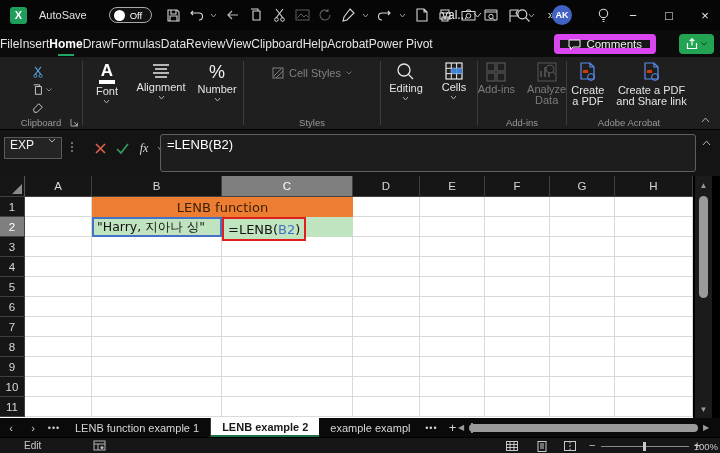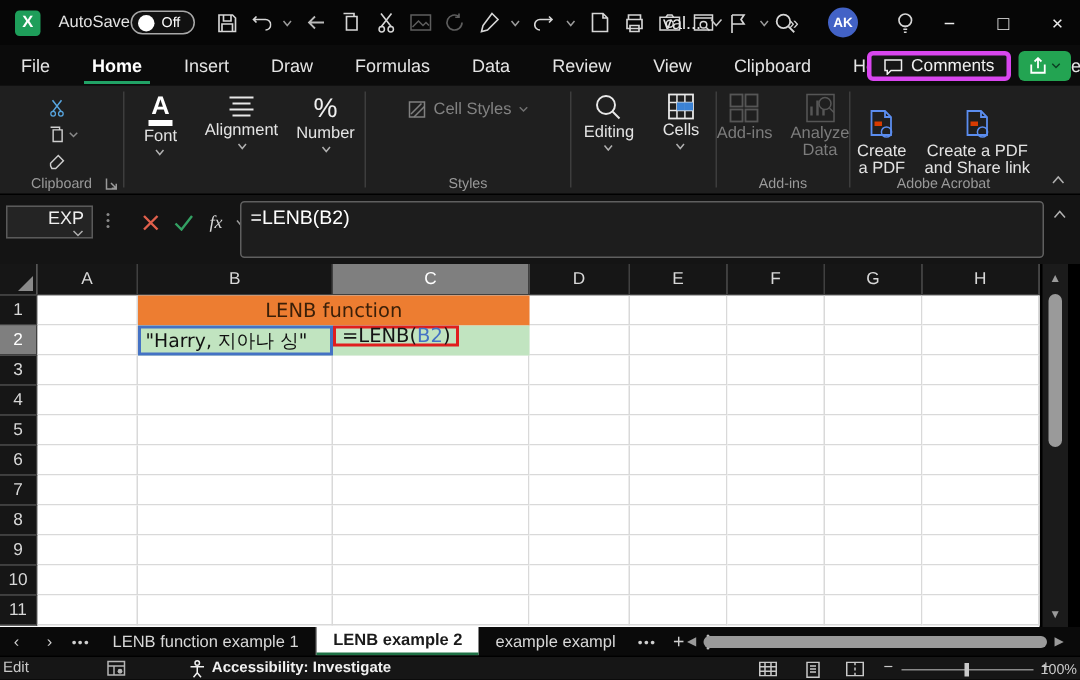--- a/index.html
+++ b/index.html
@@ -5,21 +5,21 @@
   * { margin:0; padding:0; box-sizing:border-box; }
   html,body { width:720px; height:453px; overflow:hidden; background:#000;
     font-family:"Liberation Sans","DejaVu Sans",sans-serif; }
   svg { display:block; }
 
   
   #titlebar { position:absolute; top:0; left:0; width:720px; height:30px; background:#060606;
     display:flex; align-items:center; color:#d6d6d6; }
   #excel-logo { width:17px; height:17px; margin-left:10px; background:#1E9E5A; border-radius:3px;
     color:#fff; font-size:11px; font-weight:bold; display:flex; align-items:center; justify-content:center; }
-  #autosave { display:flex; align-items:center; gap:0; margin-left:12px; font-size:11px; color:#e2e2e2;justify-content:flex-end; }
+  #autosave { display:flex; align-items:center; gap:22px; margin-left:12px; font-size:11px; color:#e2e2e2;justify-content:flex-end; }
   #autosave-toggle { width:43px; height:16px; border:1px solid #a8a8a8; border-radius:9px; background:#111;
     display:flex; align-items:center; padding:0 4px; gap:5px; }
   #autosave-toggle .knob { width:11px; height:11px; border-radius:50%; background:#fff; }
   #autosave-toggle .state { font-size:9.5px; color:#fff; }
   .qat { display:flex; align-items:center; margin-left:10px; }
   .qat-btn { width:23px; height:24px; display:flex; align-items:center; justify-content:center; }
   .qat-btn.narrow { width:14px; }
   .qat-btn.grayed svg { opacity:.42; }
   .chev7 { margin-left:-2px; }
   #doc-title { position:absolute; left:442px; top:0; height:30px; display:flex; align-items:center; gap:6px;
@@ -27,24 +27,24 @@
   #search-btn { position:absolute; left:512px; top:4px; width:22px; height:22px; display:flex; align-items:center; justify-content:center; }
   #avatar { position:absolute; left:552px; top:5px; width:20px; height:20px; border-radius:50%; background:#4262C6;
     color:#fff; font-size:9px; font-weight:bold; display:flex; align-items:center; justify-content:center; }
   #idea-btn { position:absolute; left:592px; top:4px; width:22px; height:22px; display:flex; align-items:center; justify-content:center; }
   .win-ctl { position:absolute; top:0; width:30px; height:30px; display:flex; align-items:center; justify-content:center;
     font-size:13px; color:#ececec; }
 
   
   #ribbon-tabs { position:absolute; top:30px; left:0; width:720px; height:27px; background:#0b0b0b;
     display:flex; align-items:center; color:#e4e4e4; font-size:12px; }
-  .rtab { padding:0 14px; height:27px; display:flex; align-items:center; position:relative; white-space:nowrap;text-align:center; }
+  .rtab { padding:0 0; height:27px; display:flex; align-items:center; position:relative; white-space:nowrap;text-align:center; }
   .rtab.active { color:#fff; font-weight:bold; }
   .rtab.active::after { content:""; position:absolute; left:9px; right:9px; bottom:1px; height:2.5px; background:#21A366; }
-  #comments-btn { position:absolute; right:46px; top:4px; height:20px; border:3px solid #d946ef; border-radius:4px;
+  #comments-btn { position:absolute; right:64px; top:4px; height:20px; border:6px solid #d946ef; border-radius:4px;
     background:#161616; display:flex; align-items:center; gap:5px; padding:0 8px; font-size:11.5px; color:#f0f0f0; }
   #share-btn { position:absolute; right:6px; top:4px; width:35px; height:20px; background:#23A452; border-radius:4px;
     display:flex; align-items:center; justify-content:center; gap:3px; }
 
   
   #ribbon { position:absolute; top:57px; left:0; width:720px; height:73px; background:#1f1f1f;
     display:flex; align-items:stretch; border-bottom:1px solid #000; }
   .rgroup { position:relative; display:flex; justify-content:center; padding-top:3px; }
   .rgroup-label { position:absolute; bottom:1px; left:0; right:0; text-align:center; font-size:9.5px; color:#9a9a9a; white-space:nowrap; }
   .rsep { width:1px; background:#3d3d3d; margin:4px 0; }
@@ -55,21 +55,21 @@
   .minicol { display:flex; flex-direction:column; justify-content:flex-start; gap:3px; padding-top:4px; margin-left:2px; }
   .minirow { display:flex; align-items:center; gap:2px; height:15px; }
   .styles-col { display:flex; flex-direction:column; gap:2px; padding:5px 8px 0; }
   .styles-row { display:flex; align-items:center; gap:5px; font-size:11px; color:#828282; height:16px; white-space:nowrap; }
   .launcher { position:absolute; right:3px; bottom:2px; }
   #ribbon-collapse { position:absolute; right:10px; bottom:6px; }
 
   
   #formula-row { position:absolute; top:130px; left:0; width:720px; height:46px; background:#141414; }
   #name-box { position:absolute; left:4px; top:7px; width:58px; height:22px; background:#242424; border:1px solid #5a5a5a;
-    display:flex; align-items:flex-end; color:#f0f0f0; font-size:12px; padding:0 5px; justify-content:space-between;flex-direction:column; }
+    display:flex; align-items:flex-start; color:#f0f0f0; font-size:12px; padding:0 5px; justify-content:space-between; }
   .vdots { position:absolute; left:71px; top:12px; display:flex; flex-direction:column; gap:2px; }
   .vdots i { width:2px; height:2px; border-radius:50%; background:#8a8a8a; }
   .fbtn { position:absolute; top:9px; width:20px; height:18px; display:flex; align-items:center; justify-content:center; }
   #fx-btn { font-size:12px; color:#d8d8d8; font-style:italic; font-family:"Liberation Serif",serif; }
   #formula-input { position:absolute; left:160px; top:4px; width:536px; height:38px; background:#1d1d1d;
     border:1px solid #5f5f5f; border-radius:3px; color:#fff; font-size:13px; padding:2px 6px; }
   #formula-collapse { position:absolute; left:702px; top:10px; }
 
   
   #grid { position:absolute; top:176px; left:0; width:693px; height:242px; background:#fff; }
@@ -80,21 +80,21 @@
   #corner .tri { position:absolute; right:2px; bottom:2px; width:0; height:0;
     border-left:10px solid transparent; border-bottom:10px solid #8a8a8a; }
   .gcell { position:absolute; background:#fff; border-right:1px solid #d9d9d9; border-bottom:1px solid #d9d9d9; }
   #cell-title { position:absolute; left:92px; top:21px; width:261px; height:20px; background:#ED7D31;
     display:flex; align-items:center; justify-content:center; font-size:13px; color:#3a1f08;
     font-family:"DejaVu Sans",sans-serif; }
   #cell-b2 { position:absolute; left:92px; top:41px; width:130px; height:20px; background:#C1E4C0;
     border:2px solid #4472C4; display:flex; align-items:center; padding-left:3px; font-size:12.5px; color:#111;
     font-family:"DejaVu Sans",sans-serif; white-space:nowrap; overflow:hidden; }
   #cell-c2 { position:absolute; left:222px; top:41px; width:131px; height:20px; background:#C1E4C0; }
-  #c2-formula { position:absolute; left:0; top:0; height:14px; border:2px solid #E01E1E; background:#C1E4C0;
+  #c2-formula { position:absolute; left:0; top:0; height:24px; border:2px solid #E01E1E; background:#C1E4C0;
     display:inline-flex; align-items:center; padding:0 4px; font-size:13px; color:#151515;
     font-family:"DejaVu Sans",sans-serif; }
   #c2-formula .ref { color:#4472C4; }
 
   
   #vscroll { position:absolute; top:176px; left:695px; width:17px; height:242px; background:#1b1b1b; }
   #vscroll .arr { position:absolute; left:0; width:17px; height:14px; color:#9a9a9a; font-size:8px;
     display:flex; align-items:center; justify-content:center; }
   #vthumb { position:absolute; left:4px; top:20px; width:9px; height:102px; background:#9a9a9a; border-radius:5px; }
 
@@ -110,21 +110,21 @@
   #tab-add { width:22px; text-align:center; font-size:13px; color:#cfcfcf; }
   #tab-menu-dots { display:flex; flex-direction:column; gap:2px; width:18px; align-items:center; }
   #tab-menu-dots i { width:2px; height:2px; border-radius:50%; background:#bdbdbd; }
   #hscroll { position:absolute; left:455px; top:418px; width:257px; height:19px; display:flex; align-items:center; }
   #hscroll .arr { width:12px; color:#9a9a9a; font-size:8px; text-align:center; }
   #hthumb { height:8px; border-radius:4px; background:#9a9a9a; flex:1; margin:0 2px; }
 
   
   #statusbar { position:absolute; top:437px; left:0; width:720px; height:16px; background:#161616;
     display:flex; align-items:center; color:#c9c9c9; font-size:10px; border-top:1px solid #000; }
-  #status-mode { margin-left:2px; }
+  #status-mode { margin-left:24px; }
   #macro-icon { margin-left:52px; }
   #accessibility { display:flex; align-items:center; gap:4px; margin-left:42px; color:#f0f0f0; font-weight:bold; }
   .viewicon { position:absolute; top:2px; width:14px; height:12px; display:flex; align-items:center; justify-content:center; }
   #zoom-out { position:absolute; left:589px; top:1px; font-size:11px; color:#c9c9c9; }
   #zoom-slider { position:absolute; left:601px; top:8px; width:88px; height:1px; background:#8a8a8a; }
   #zoom-thumb { position:absolute; left:42px; top:-4px; width:3px; height:9px; background:#c9c9c9; }
   #zoom-in { position:absolute; left:694px; top:1px; font-size:11px; color:#c9c9c9; }
   #zoom-level { position:absolute; right:2px; top:3px; font-size:9.5px; color:#c9c9c9; }
 </style>
 </head>
@@ -258,22 +258,22 @@
         <path d="M4.8 9.5 h3.4 M5.2 11.5 h2.6 M5.6 13.5 h1.8" stroke="#d6d6d6" stroke-width="1.1" fill="none"></path>
       </svg>
     </span>
   <span class="win-ctl" style="right:72px;">−</span>
   <span class="win-ctl" style="right:36px;">□</span>
   <span class="win-ctl" style="right:0;">×</span>
 </div>
 
 <div id="ribbon-tabs">
   <span class="rtab">File</span>
+  <span class="rtab">Insert</span>
   <span class="rtab active">Home</span>
-  <span class="rtab">Insert</span>
   <span class="rtab">Draw</span>
   <span class="rtab">Formulas</span>
   <span class="rtab">Data</span>
   <span class="rtab">Review</span>
   <span class="rtab">View</span>
   <span class="rtab">Clipboard</span>
   <span class="rtab">Help</span>
   <span class="rtab">Acrobat</span>
   <span class="rtab">Power Pivot</span>
   <span id="comments-btn">
@@ -417,21 +417,21 @@
           <path d="M4 15 V9 M8 15 V5 M12 15 V11" stroke="#9a9a9a" stroke-width="1.6"></path>
           <circle cx="13" cy="7" r="4" fill="none" stroke="#9a9a9a"></circle>
           <path d="M16 10 L19 13" stroke="#9a9a9a"></path>
         </svg>
       <span class="lbl"><span>Analyze</span><br><span>Data</span></span>
     </div>
     <span class="rgroup-label">Add-ins</span>
   </div>
   <div class="rsep"></div>
 
-  <div class="rgroup" style="width:124px;margin-top:11px;">
+  <div class="rgroup" style="width:124px;">
     <div class="bigbtn">
       <svg width="19" height="21" viewBox="0 0 19 21">
           <path d="M3 1 h9 l4 4 v12 h-13 z M12 1 v4 h4" fill="none" stroke="#5B8DEF" stroke-width="1.2"></path>
           <circle cx="13" cy="15" r="3.4" fill="none" stroke="#5B8DEF"></circle>
           <rect x="5" y="8" width="5" height="3" fill="#D83B01"></rect>
         </svg>
       <span class="lbl"><span>Create</span><br><span>a PDF</span></span>
     </div>
     <div class="bigbtn">
       <svg width="19" height="21" viewBox="0 0 19 21">
@@ -640,27 +640,20 @@
 
 <div id="statusbar">
   <span id="status-mode">Edit</span>
   <span id="macro-icon">
     <svg width="13" height="11" viewBox="0 0 13 11">
         <rect x="1" y="1" width="11" height="9" fill="none" stroke="#b5b5b5"></rect>
         <path d="M1 4h11 M5 4v6" stroke="#b5b5b5"></path>
         <circle cx="9" cy="7.5" r="1.6" fill="#b5b5b5"></circle>
       </svg>
     </span>
-  <span id="accessibility">
-    <svg width="11" height="12" viewBox="0 0 11 12">
-        <circle cx="5.5" cy="2" r="1.5" fill="none" stroke="#f0f0f0"></circle>
-        <path d="M1 4.5 h9 M5.5 4.5 v4 M5.5 8.5 L3 11.5 M5.5 8.5 L8 11.5" stroke="#f0f0f0" fill="none"></path>
-      </svg>
-    <span>Accessibility: Investigate</span>
-  </span>
   <span class="viewicon" style="left:505px;">
     <svg width="12" height="10">
         <rect x="0.5" y="0.5" width="11" height="9" fill="none" stroke="#c9c9c9"></rect>
         <path d="M0.5 3.5h11 M0.5 6.5h11 M4 0.5v9 M8 0.5v9" stroke="#c9c9c9"></path>
       </svg>
     </span>
   <span class="viewicon" style="left:535px;">
     <svg width="12" height="11">
         <rect x="2" y="0.5" width="8" height="10" fill="none" stroke="#c9c9c9"></rect>
         <path d="M4 3h4 M4 5h4 M4 7h4" stroke="#c9c9c9"></path>

